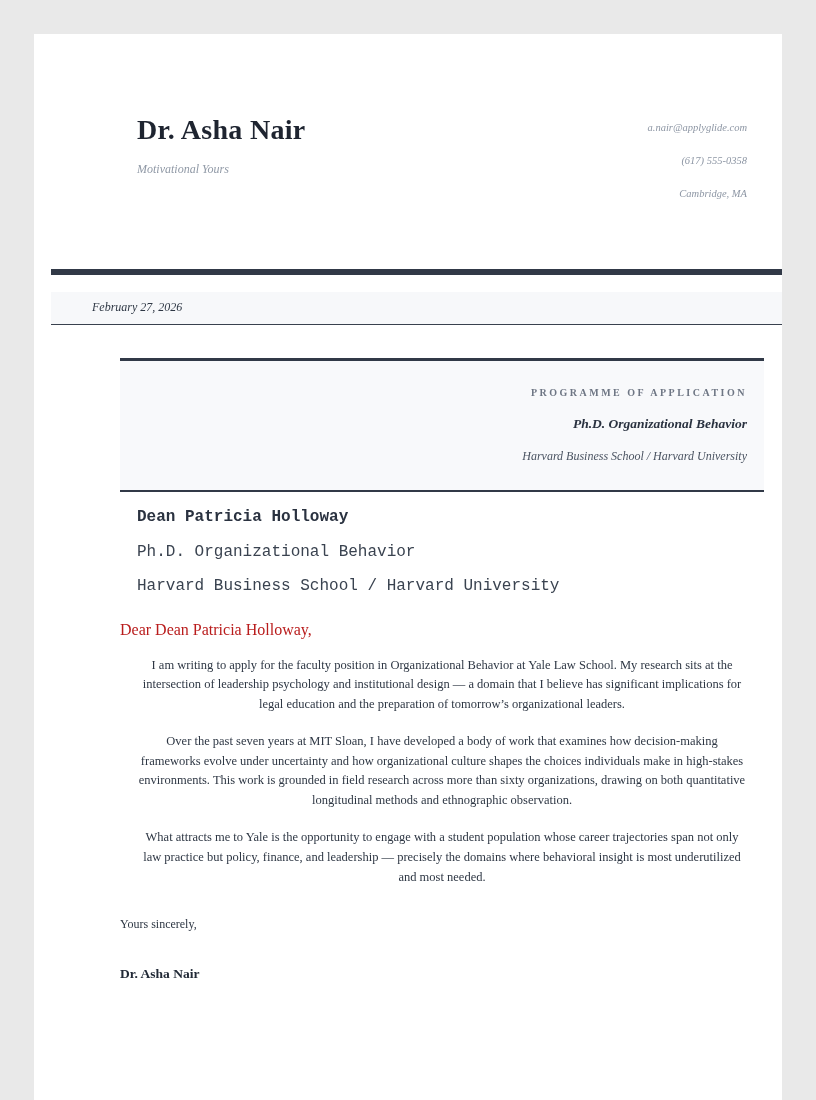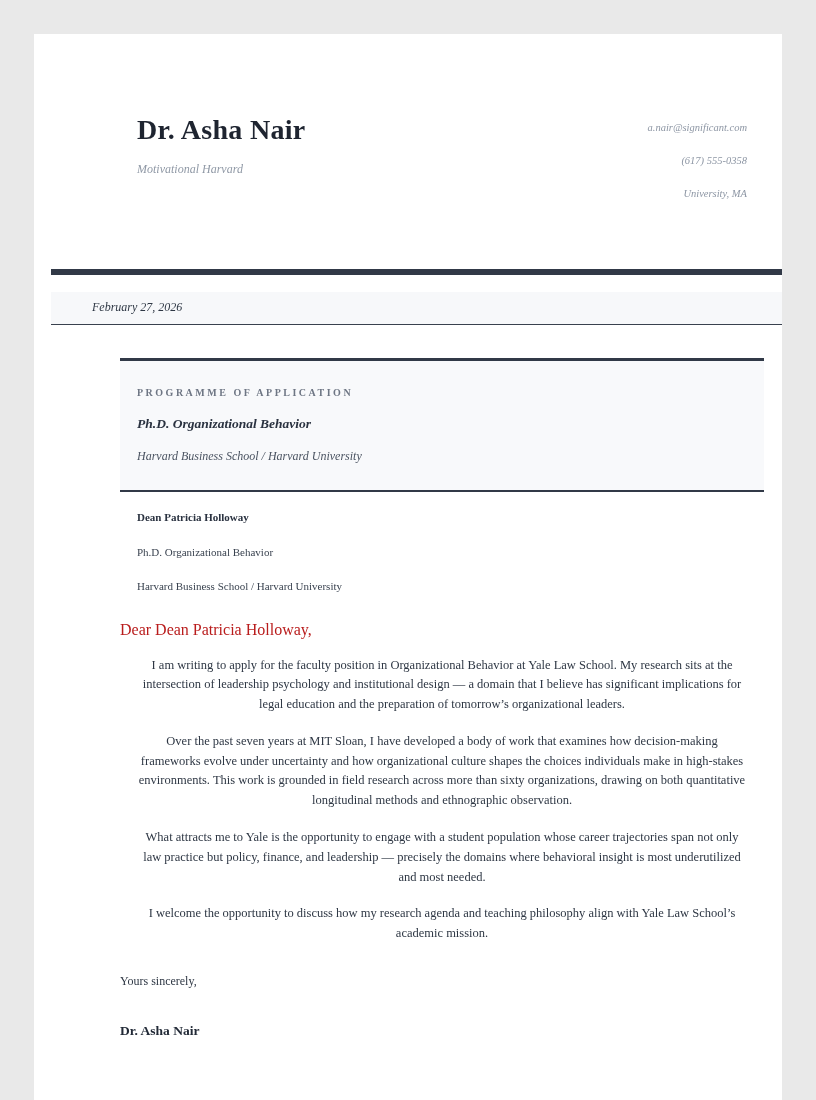--- a/index.html
+++ b/index.html
@@ -58,20 +58,21 @@
 
     .content { padding: 0 52px; }
 
     
     .programme {
       margin-top: 33px;
       border-top: 3px solid #313947;
       border-bottom: 2px solid #313947;
       background: #f8f9fb;
       padding: 9px 0 10px 0;
+      text-align: right;
     }
     .programme-label {
       font-size: 10px;
       font-weight: 600;
       letter-spacing: 2.5px;
       color: #6e7684;
       line-height: 12px;
     }
     .programme-title {
       margin-top: 3px;
@@ -83,21 +84,21 @@
     }
     .programme-inst {
       margin-top: 1px;
       font-style: italic;
       font-size: 12px;
       color: #4a5361;
       line-height: 14px;
     }
 
     
-    .recipient { margin-top: 12px; font-size: 11px; line-height: 17.5px; color: #3a4350; }
+    .recipient { margin-top: 12px; font-size: 16px; line-height: 17.5px; color: #3a4350; font-family: Liberation Mono, monospace; }
     .recipient-name { font-weight: bold; color: #2a3240; }
 
     
     .salutation { margin-top: 25px; font-size: 16px; color: #b91c1c; }
     .letter-body p {
       margin-top: 12px;
       font-size: 12.5px;
       line-height: 19.8px;
       color: #2e3744;
       max-width: 712px;
@@ -107,26 +108,26 @@
     .signature { margin-top: 34px; font-weight: bold; font-size: 13.5px; color: #222a37; }
   </style>
 </head>
 <body>
 
 <div class="page">
 
   <div class="letterhead">
     <div>
       <div class="page-title">Dr. Asha Nair</div>
-      <div class="letter-type">Motivational Harvard</div>
+      <div class="letter-type">Motivational Yours</div>
     </div>
     <div class="contact">
-      <div>a.nair@significant.com</div>
+      <div>a.nair@applyglide.com</div>
       <div>(617) 555-0358</div>
-      <div>University, MA</div>
+      <div>Cambridge, MA</div>
     </div>
   </div>
 
   <div class="header-rule"></div>
 
   <div class="date-band">
     <span>February 27, 2026</span>
   </div>
 
   <div class="content">
@@ -142,21 +143,20 @@
       <div>Ph.D. Organizational Behavior</div>
       <div>Harvard Business School / Harvard University</div>
     </div>
 
     <div class="salutation">Dear Dean Patricia Holloway,</div>
 
     <div class="letter-body">
       <p>I am writing to apply for the faculty position in Organizational Behavior at Yale Law School. My research sits at the intersection of leadership psychology and institutional design — a domain that I believe has significant implications for legal education and the preparation of tomorrow’s organizational leaders.</p>
       <p>Over the past seven years at MIT Sloan, I have developed a body of work that examines how decision-making frameworks evolve under uncertainty and how organizational culture shapes the choices individuals make in high-stakes environments. This work is grounded in field research across more than sixty organizations, drawing on both quantitative longitudinal methods and ethnographic observation.</p>
       <p>What attracts me to Yale is the opportunity to engage with a student population whose career trajectories span not only law practice but policy, finance, and leadership — precisely the domains where behavioral insight is most underutilized and most needed.</p>
-      <p>I welcome the opportunity to discuss how my research agenda and teaching philosophy align with Yale Law School’s academic mission.</p>
     </div>
 
     <div class="closing">Yours sincerely,</div>
 
     <div class="signature">Dr. Asha Nair</div>
 
   </div>
 
 </div>
 

